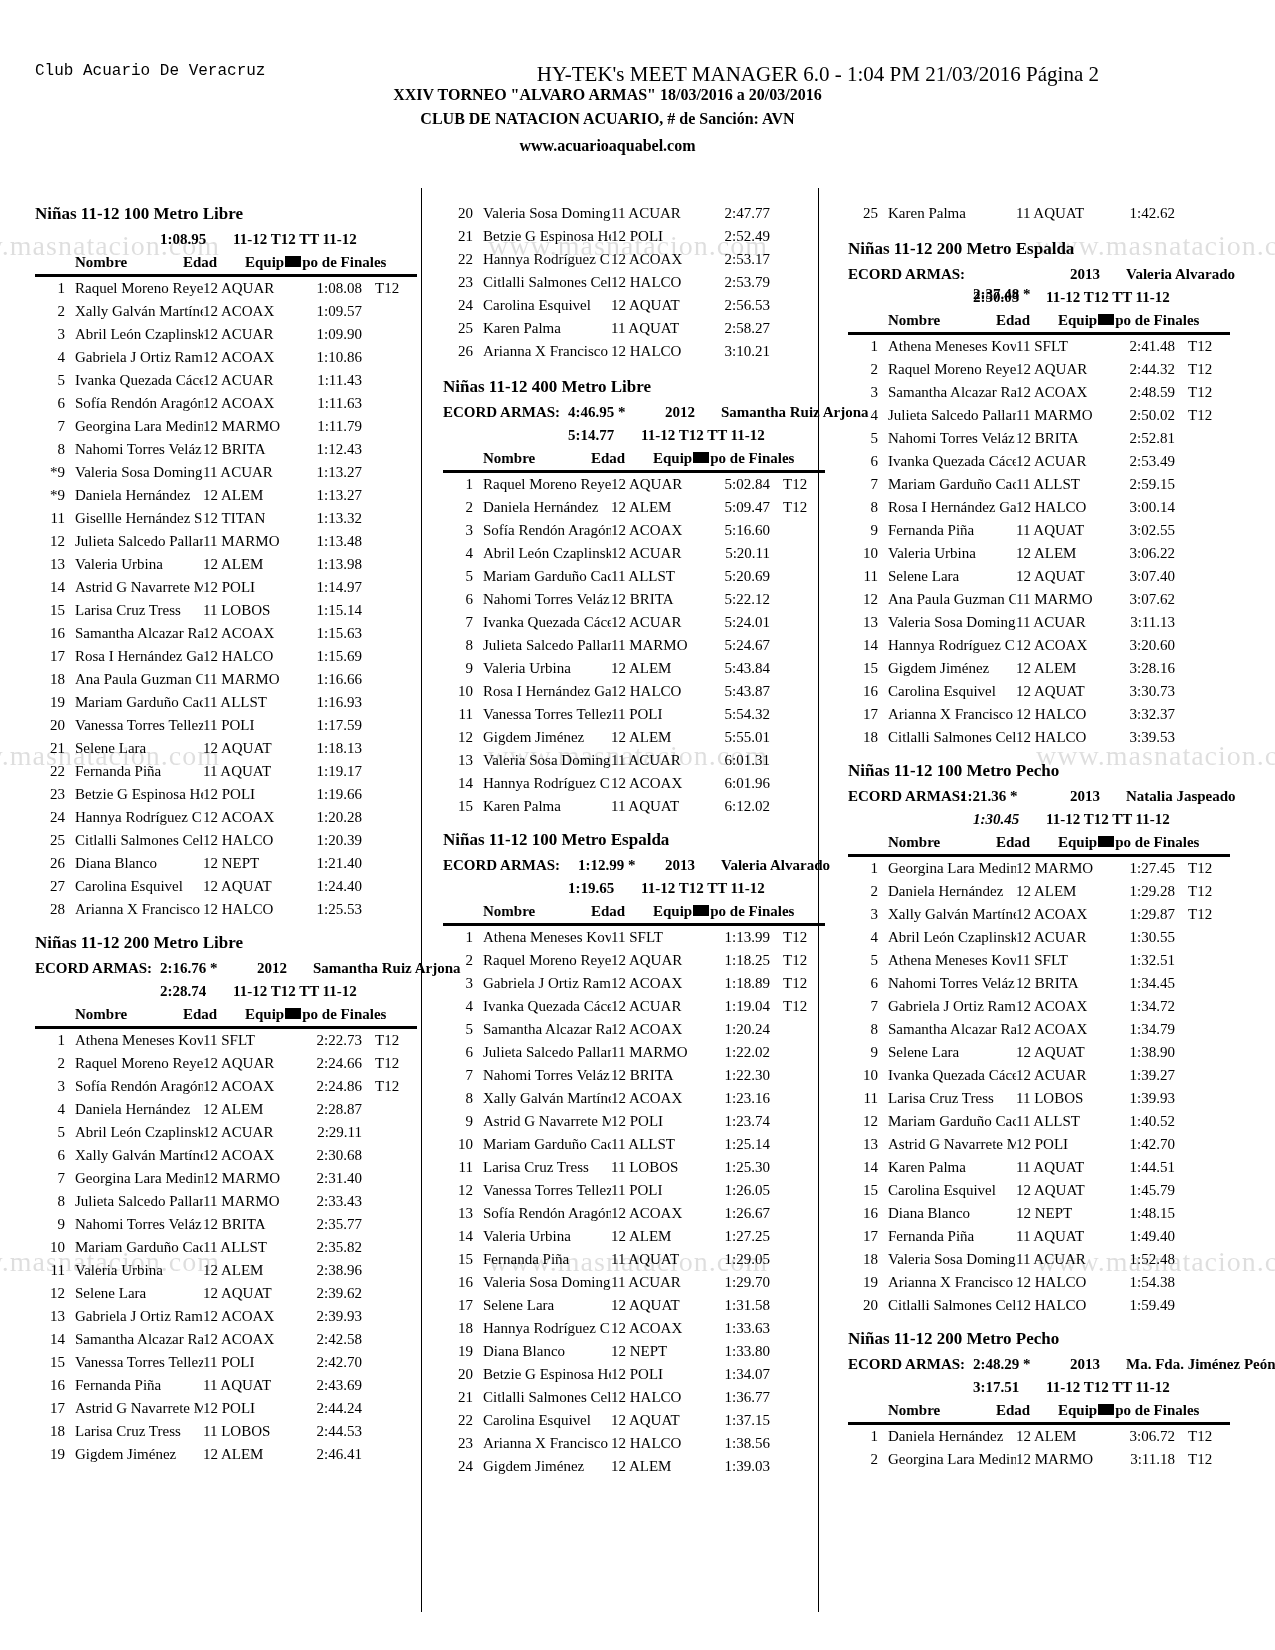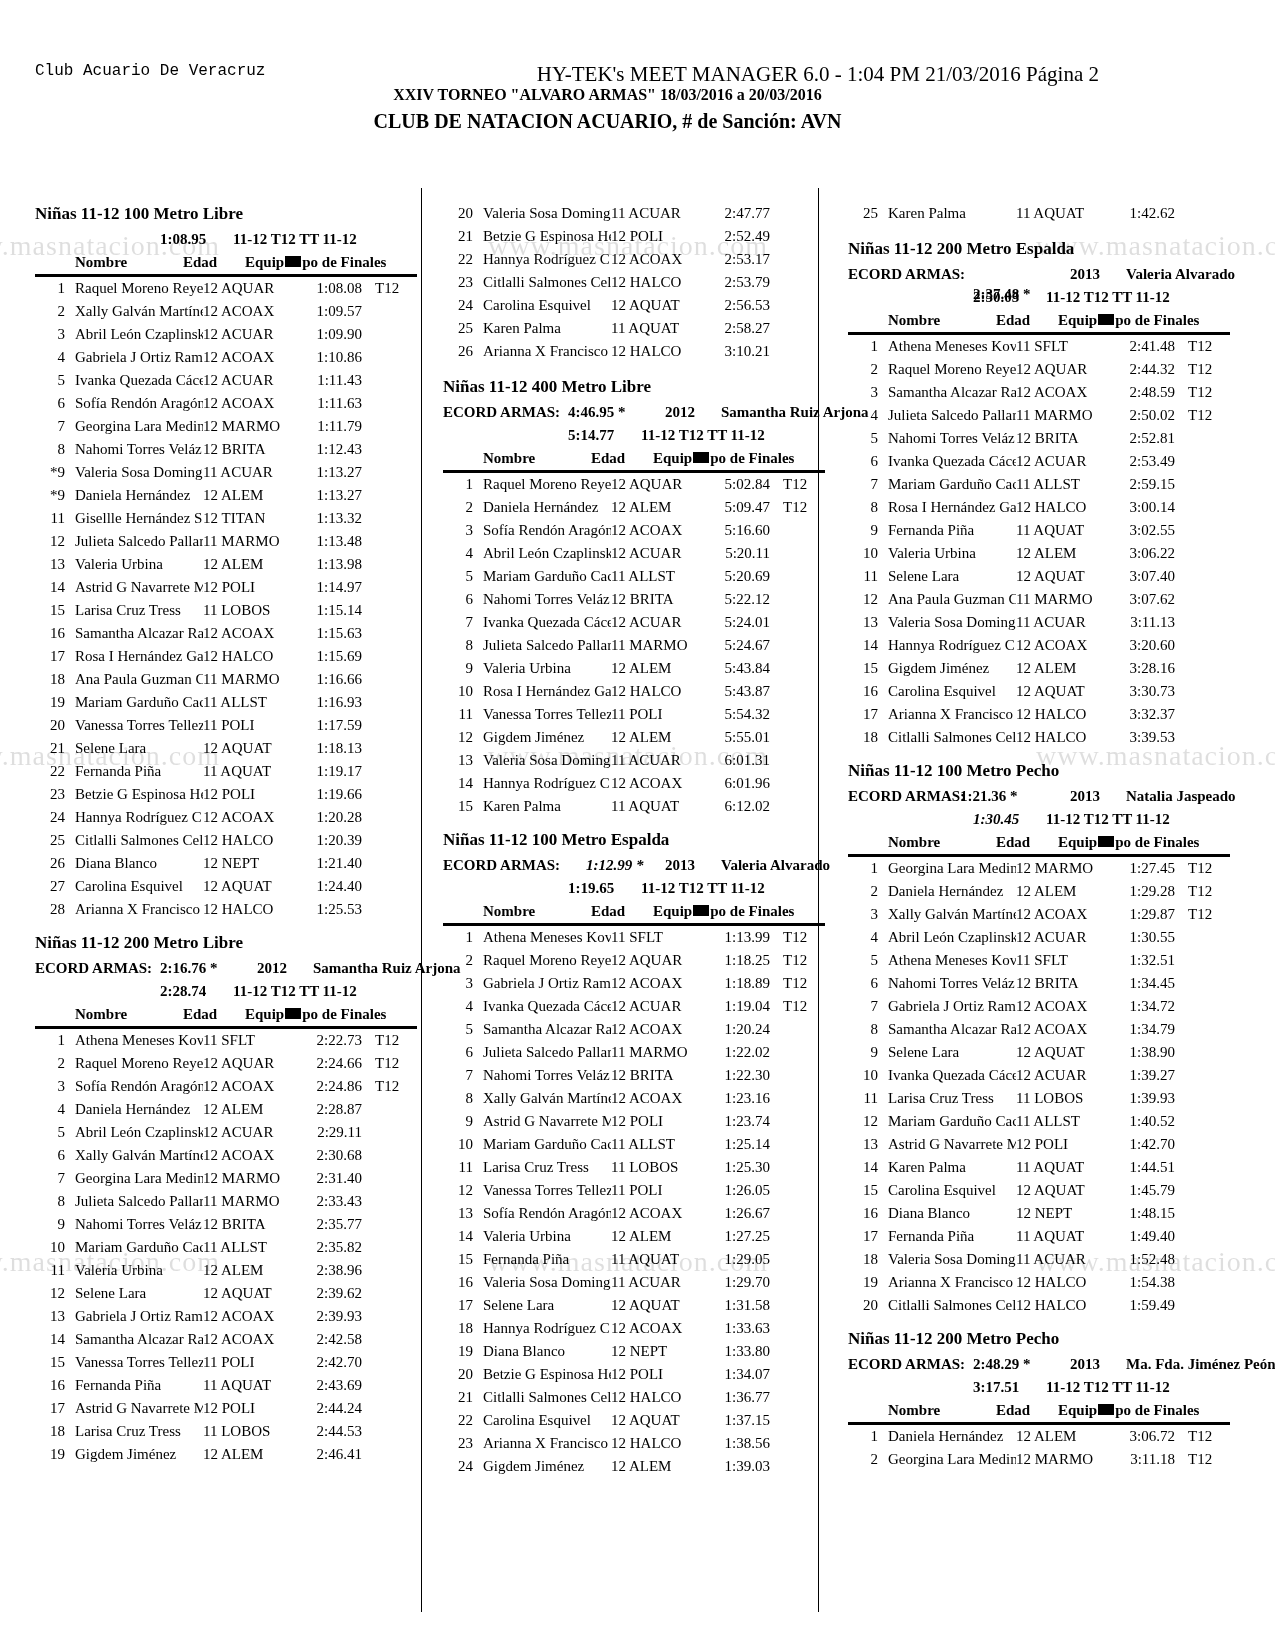--- a/index.html
+++ b/index.html
@@ -2,21 +2,21 @@
 <html><head>
 <meta charset="utf-8">
 <style>
   html,body{margin:0;padding:0;background:#fff;}
   .page{position:relative;width:1275px;height:1650px;background:#fff;overflow:hidden;
         font-family:"Liberation Serif","DejaVu Serif",serif;color:#000;}
   
   .club{position:absolute;left:35px;top:62px;font-size:16px;font-family:Liberation Mono, monospace;}
   .hdr-right{position:absolute;right:176px;top:62px;font-size:21px;}
   .title1{position:absolute;left:0;top:86px;width:1215px;text-align:center;font-size:16px;font-weight:bold;}
-  .title2{position:absolute;left:0;top:110px;width:1215px;text-align:center;font-size:20px;font-weight:bold;}
+  .title2{position:absolute;left:0;top:110px;width:1215px;text-align:center;font-size:16px;font-weight:bold;}
   .website{position:absolute;left:0;top:137px;width:1215px;text-align:center;font-size:16px;font-weight:bold;}
   .results-h{position:absolute;left:0;top:158px;width:1215px;text-align:center;font-size:21px;font-weight:bold;}
   
   .pcol{position:absolute;top:192px;width:382px;}
   .pcol1{left:35px;} .pcol2{left:443px;} .pcol3{left:848px;}
   .vline{position:absolute;top:188px;width:1px;height:1424px;background:#000;}
   .vline1{left:421px;} .vline2{left:818px;}
   
   .event-block{margin-bottom:12px;}
   .continuation{margin-top:10px;margin-bottom:14px;}
@@ -40,20 +40,21 @@
 </style>
 </head>
 <body>
 
 <div class="page">
 
   <div class="club">Club Acuario De Veracruz</div>
   <div class="hdr-right">HY-TEK's MEET MANAGER 6.0 - 1:04 PM  21/03/2016  Página 2</div>
   <div class="title1">XXIV  TORNEO "ALVARO ARMAS"   18/03/2016 a 20/03/2016</div>
   <div class="title2">CLUB DE NATACION ACUARIO, # de Sanción: AVN</div>
+  <div class="website">www.acuarioaquabel.com</div>
 
   <div class="wmrow wmr1">
       <span class="wm" style="left: -60px;">www.masnatacion.com</span>
       <span class="wm" style="left: 488px;">www.masnatacion.com</span>
       <span class="wm" style="left: 1036px;">www.masnatacion.com</span>
     </div>
   <div class="wmrow wmr2">
       <span class="wm" style="left: -60px;">www.masnatacion.com</span>
       <span class="wm" style="left: 488px;">www.masnatacion.com</span>
       <span class="wm" style="left: 1036px;">www.masnatacion.com</span>
@@ -600,21 +601,21 @@
           <span class="c-name">Karen Palma</span>
           <span class="c-ageteam">11 AQUAT</span>
           <span class="c-time">6:12.02</span>
           <span class="c-flag"></span>
         </div>
       </div>
       <div class="event-block">
         <div class="event-title">Niñas 11-12 100 Metro Espalda</div>
         <div class="line23">
           <span class="abs" style="left: 0px;">ECORD ARMAS:</span>
-          <span class="abs" style="left: 143px; font-style: italic;">1:12.99 *</span>
+          <span class="abs" style="left: 135px;">1:12.99 *</span>
           <span class="abs" style="left: 222px;">2013</span>
           <span class="abs" style="left: 278px;">Valeria Alvarado</span>
         </div>
         <div class="line23">
           <span class="abs" style="left: 125px;">1:19.65</span>
           <span class="abs" style="left: 198px;">11-12 T12 TT 11-12</span>
         </div>
         <div class="thead">
           <span class="abs" style="left: 40px;">Nombre</span>
           <span class="abs" style="left: 148px;">Edad</span>

